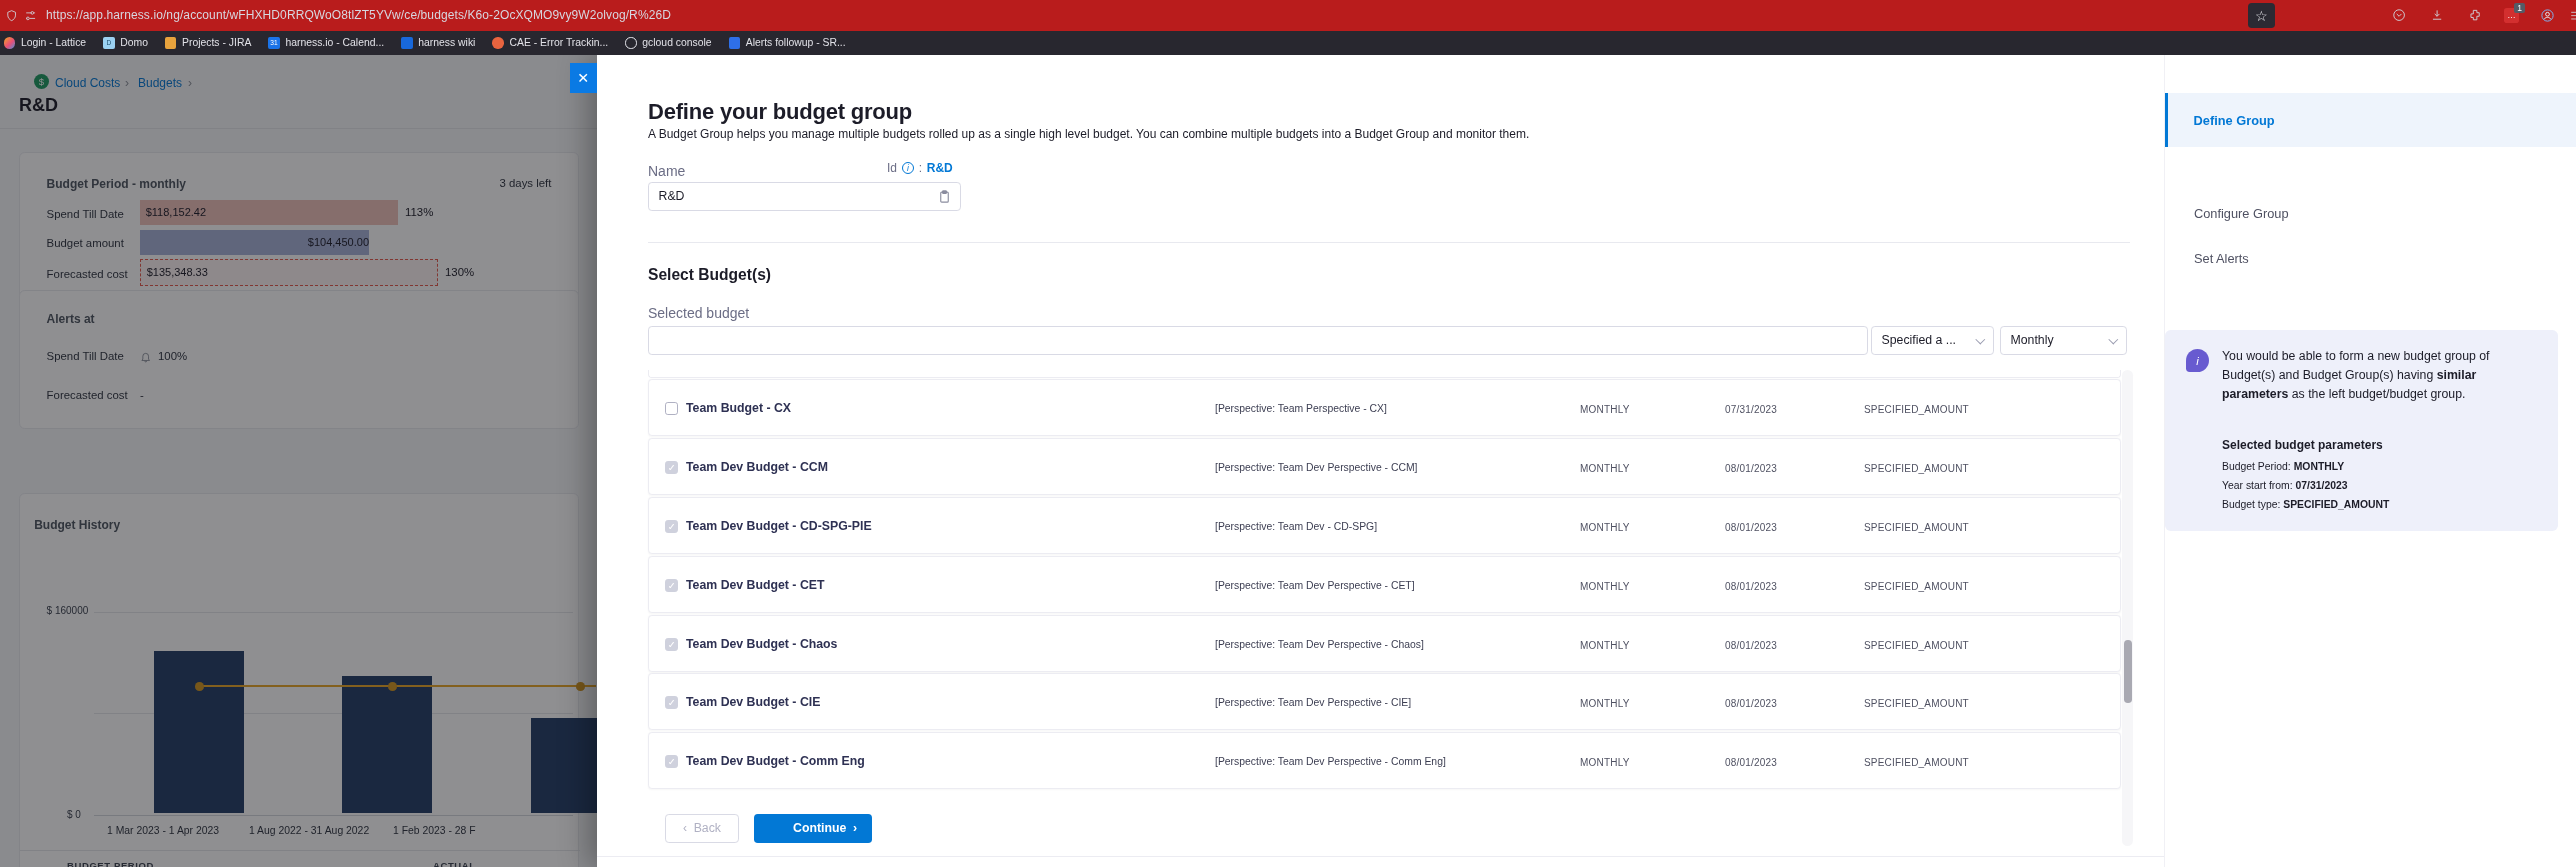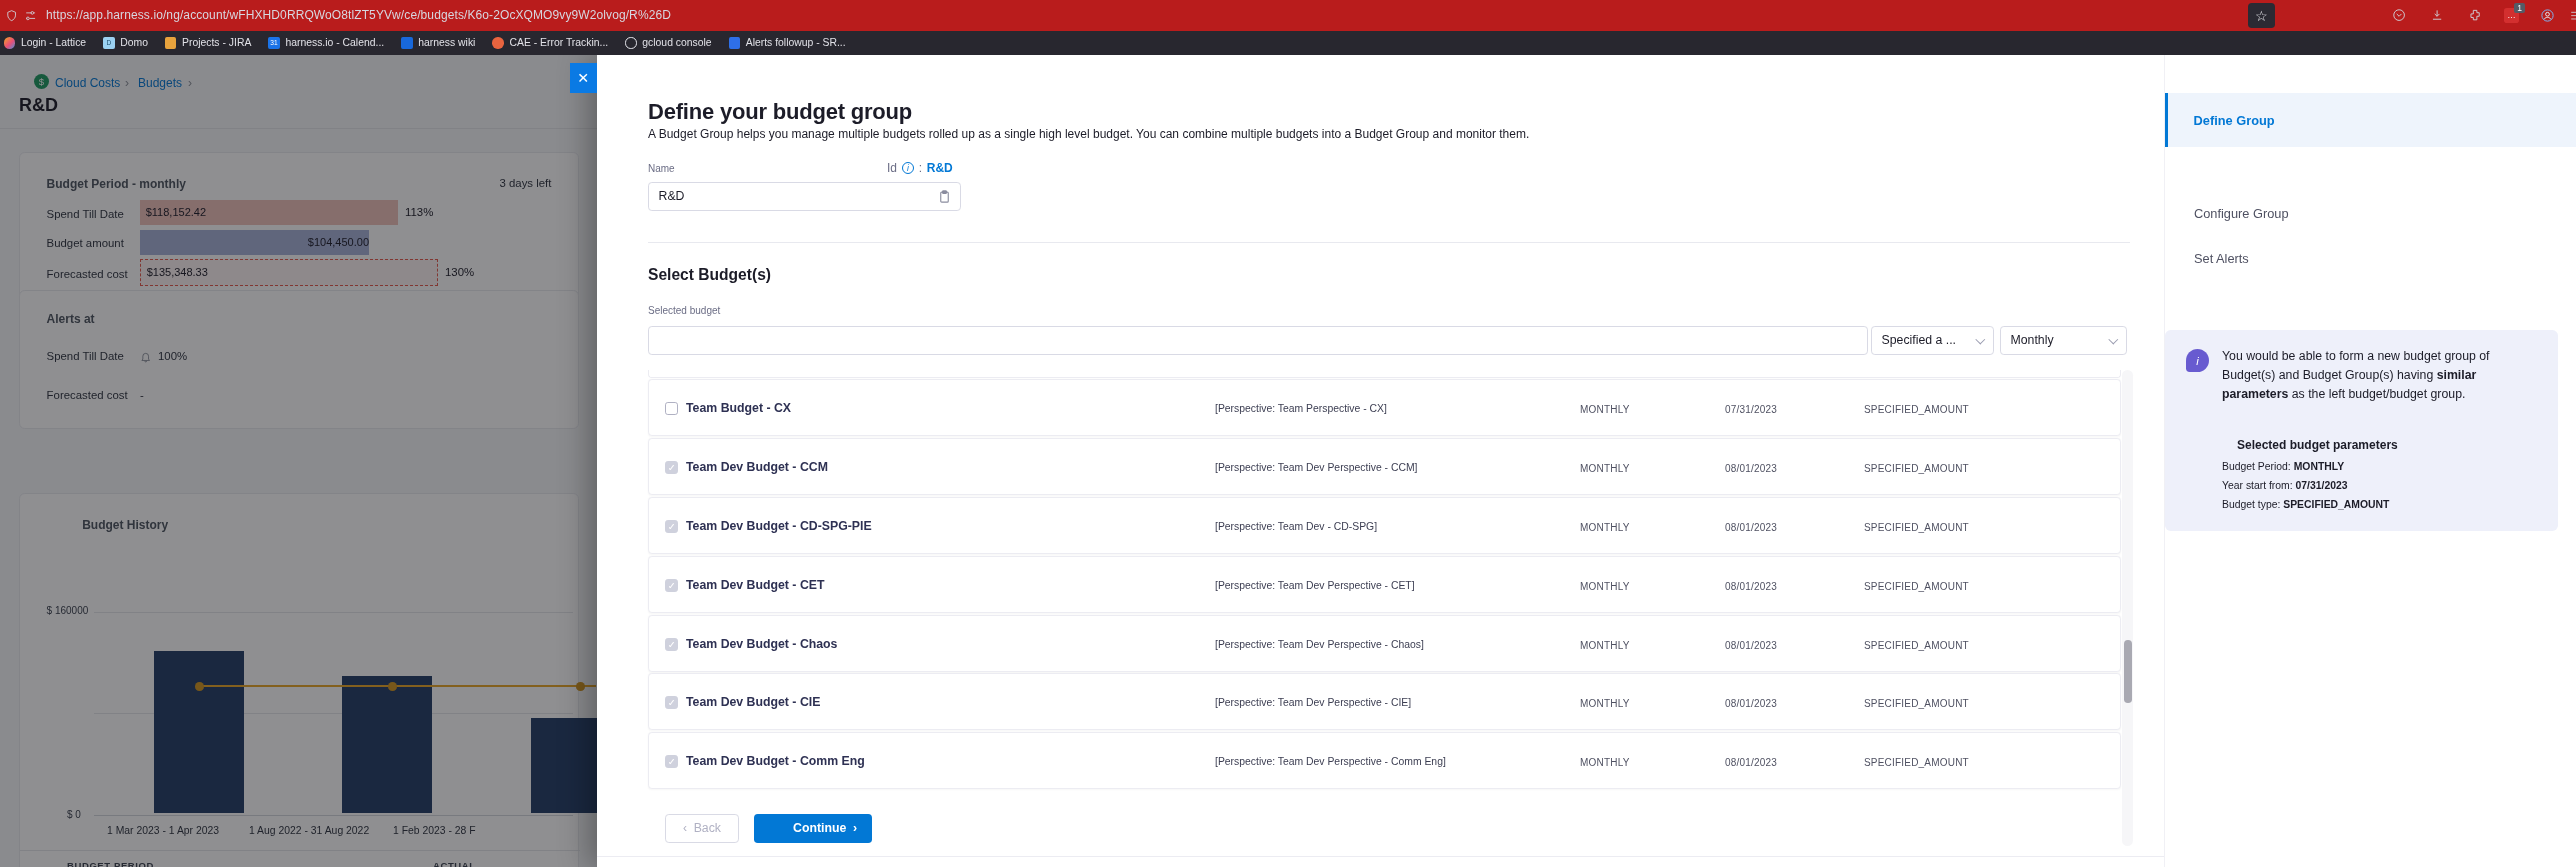--- a/index.html
+++ b/index.html
@@ -50,21 +50,21 @@
   .xlab { position:absolute; font-size:10.4px; color:#2e3440; white-space:nowrap; }
   .th { position:absolute; font-size:9.5px; font-weight:700; letter-spacing:0.6px; color:#3c4350; }
 
   .dim { left:0; top:55px; width:2576px; height:813px; background:rgba(16,16,22,.47); z-index:10; }
 
   
   .modal { left:597px; top:55px; width:1979px; height:813px; background:#ffffff; z-index:20; box-shadow:-9.5px 0 28.5px rgba(0,0,0,.3); }
   .close-btn { left:570px; top:63px; width:26.6px; height:30px; background:#0a7ae4; color:#fff; font-size:14.2px; display:flex; align-items:center; justify-content:center; z-index:21; cursor:pointer; }
   .m-title { left:51px; top:32px; font-size:22px; font-weight:700; color:#1c1c28; letter-spacing:-0.2px;margin-top:12px; }
   .m-desc { left:51px; top:72px; font-size:12px; color:#1c1c28; }
-  .m-label { font-size:10px; color:#6b6d85;text-align:right; }
+  .m-label { font-size:14px; color:#6b6d85;text-align:right; }
   .id-line { left:290px; top:106px; font-size:12px; color:#6b6d85; display:flex; align-items:center; gap:4.7px; }
   .id-val { color:#0278d5; font-weight:700; }
   .i-circle { width:12.3px; height:12.3px; border:0.9px solid #0278d5; color:#0278d5; border-radius:50%; font-size:8.5px; display:inline-flex; align-items:center; justify-content:center; font-style:italic; }
   .name-input { left:51px; top:127px; width:313px; height:28.5px; border:0.9px solid #d9dae5; border-radius:3.8px; font-size:12.3px; color:#1c1c28; padding:0 26.6px 0 9.5px; font-family:inherit; }
   .clip-ico { left:340px; top:134px; width:15px; height:15px; }
   .m-divider { left:51px; top:187px; width:1482px; height:0.9px; background:#e8e9ef; }
   .sect-title { left:51px; top:211px; font-size:15.6px; font-weight:700; color:#1c1c28; }
   .sel-input { left:51px; top:271px; width:1220px; height:28.5px; border:0.9px solid #d9dae5; border-radius:3.8px; font-size:12.3px; padding:0 9.5px; font-family:inherit; }
   .dropdown { position:absolute; top:271px; height:28.5px; border:0.9px solid #d9dae5; border-radius:3.8px; background:#fff; display:flex; align-items:center; justify-content:space-between; padding:0 9.5px; font-size:12.3px; color:#1c1c28; cursor:pointer; }
   .chev { width:6.6px; height:6.6px; border-right:1.4px solid #9a9cb0; border-bottom:1.4px solid #9a9cb0; transform:rotate(45deg); margin-top:-2.8px; }
@@ -85,21 +85,21 @@
   .m-footer-div { left:0; top:801px; width:1979px; height:0.9px; background:#ececf2; }
 
   
   .steps-panel { left:1567px; top:0; width:413px; height:813px; background:#fff; border-left:0.9px solid #f0f0f5; }
   .step { position:absolute; left:0; width:432px; height:54px; display:flex; align-items:center; padding-left:29px; font-size:12.8px; color:#4f5162; cursor:pointer; }
   .step.active { background:#eef4fc; border-left:3.8px solid #0278d5; padding-left:25.6px; color:#0278d5; font-weight:700; }
   .step1 { top:38px; } .step2 { top:144px; height:28.5px; } .step3 { top:189px; height:28.5px; }
   .info-panel { position:absolute; left:0px; top:275px; width:393px; height:201px; background:#eef0fa; border-radius:5.7px; }
   .info-ico { position:absolute; left:21px; top:19px; width:23px; height:23px; border-radius:50% 50% 50% 3.8px; background:#685bd0; color:#fff; font-size:11.4px; font-style:italic; display:flex; align-items:center; justify-content:center; }
   .info-para { position:absolute; left:57px; top:17px; width:309px; font-size:12.3px; line-height:1.55; color:#1c1c28; }
-  .info-head { position:absolute; left:57px; top:108px; font-size:12px; font-weight:700; color:#1c1c28;margin-left:15px; }
+  .info-head { position:absolute; left:57px; top:108px; font-size:12px; font-weight:700; color:#1c1c28; }
   .param { position:absolute; left:57px; font-size:10.4px; color:#1c1c28; }
   .param b { font-weight:700; }
 </style>
 </head>
 <body>
 
 <div class="abs urlbar-row">
   <span class="chrome-ico" style="left:1.9px">
     <svg width="13.3" height="13.3" viewBox="0 0 24 24">
         <path d="M12 3l7 3v5c0 5-3.5 8.5-7 10-3.5-1.5-7-5-7-10V6z"></path>
@@ -211,21 +211,21 @@
       <svg width="11.4" height="12.3" viewBox="0 0 24 24">
           <path d="M6 16V10a6 6 0 1112 0v6l2 3H4zM10 20a2 2 0 004 0"></path>
         </svg>
     </span>
     <span class="abs lbl" style="left:138px; top:59px;">100%</span>
     <span class="abs lbl" style="left:26.6px; top:98px;">Forecasted cost</span>
     <span class="abs lbl" style="left:120px; top:98px;">-</span>
   </div>
 
   <div class="card" style="left:19px; top:438px; width:560px; height:375px; border-radius:5.7px 5.7px 0 0;">
-    <span class="abs card-h" style="left:14.2px; top:24px;margin-left:48px;">Budget History</span>
+    <span class="abs card-h" style="left:14.2px; top:24px;">Budget History</span>
     <span class="ytick" style="left:26.6px; top:111px;">$ 160000</span>
     <span class="ytick" style="left:47px; top:315px;">$ 0</span>
     <div class="gridline" style="left:74px; top:118px; width:479px;"></div>
     <div class="gridline" style="left:74px; top:219px; width:479px;"></div>
     <div class="gridline" style="left:74px; top:321px; width:479px; background:#d4d8dd;"></div>
 
     <div class="chart-bar" style="left: 134px; width: 90px; bottom: 54px; height: 162px;"></div>
     <div class="chart-bar" style="left: 322px; width: 90px; bottom: 54px; height: 137px;"></div>
     <div class="chart-bar" style="left: 511px; width: 90px; bottom: 54px; height: 95px;"></div>
     <div class="budget-line" style="left:178px; top:191px; width:398px;"></div>

